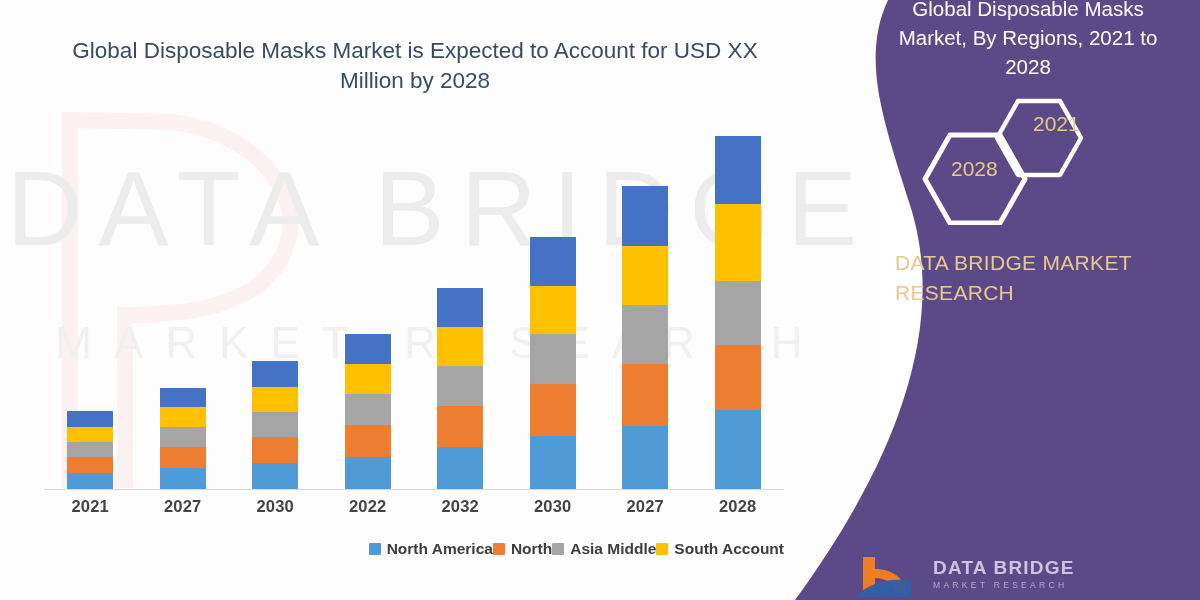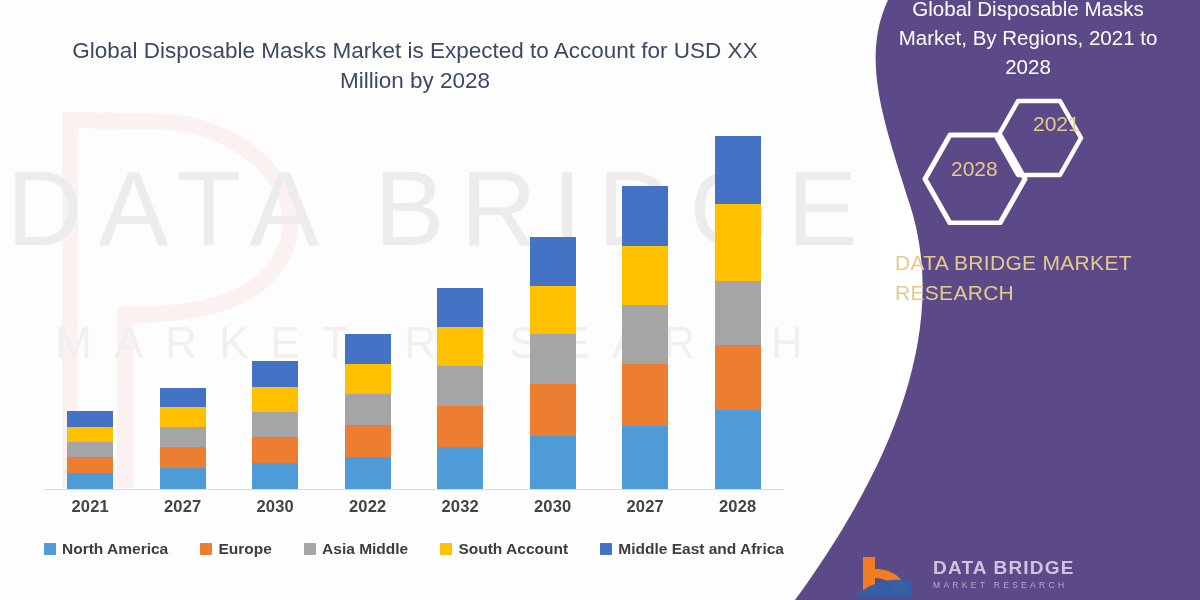--- a/index.html
+++ b/index.html
@@ -43,21 +43,21 @@
   .bars{position:absolute;left:0;top:0;width:740px;height:389px;display:flex;align-items:flex-end;}
   .bar-col{flex:1;display:flex;flex-direction:column;align-items:center;justify-content:flex-end;height:100%;}
   .bar{width:46px;display:flex;flex-direction:column;justify-content:flex-end;}
   .seg{width:100%;}
 
   .x-labels{position:absolute;left:44px;top:497px;width:740px;display:flex;}
   .x-label{flex:1;text-align:center;color:#444;font-size:16.5px;font-weight:700;letter-spacing:.2px;}
 
   .legend{
     position:absolute;left:44px;top:540px;width:740px;
-    display:flex;align-items:center;justify-content:space-between;gap:16px;
+    display:flex;align-items:center;justify-content:flex-end;gap:0;
   }
   .legend-item{display:flex;align-items:center;gap:6px;}
   .legend-swatch{width:12px;height:12px;display:block;border-radius:1px;}
   .legend-label{color:#3d3d3d;font-size:15.5px;font-weight:700;white-space:nowrap;}
 
   
   .right-pane{position:absolute;left:760px;top:0;width:440px;height:600px;}
   .right-pane svg.panel-shape{position:absolute;left:0;top:0;}
   .right-content{position:absolute;left:0;top:0;width:440px;height:528px;}
 
@@ -189,33 +189,29 @@
         <div class="x-label">2028</div>
       </div>
 
     <div class="legend" id="legend">
         <div class="legend-item">
           <span class="legend-swatch" style="background: rgb(78, 155, 216);"></span>
           <span class="legend-label">North America</span>
         </div>
         <div class="legend-item">
           <span class="legend-swatch" style="background: rgb(237, 125, 49);"></span>
-          <span class="legend-label">Europe</span>
+          <span class="legend-label">North</span>
         </div>
         <div class="legend-item">
           <span class="legend-swatch" style="background: rgb(165, 165, 165);"></span>
           <span class="legend-label">Asia Middle</span>
         </div>
         <div class="legend-item">
           <span class="legend-swatch" style="background: rgb(255, 192, 0);"></span>
           <span class="legend-label">South Account</span>
-        </div>
-        <div class="legend-item">
-          <span class="legend-swatch" style="background: rgb(68, 114, 196);"></span>
-          <span class="legend-label">Middle East and Africa</span>
         </div>
       </div>
   </div>
 
   <div class="right-pane">
     <svg class="panel-shape" width="440" height="600" viewBox="0 0 440 600">
       <path id="panelPath" d="M128 0 L440 0 L440 600 L35 600 C130 470 190 330 150 205 C125 125 100 60 128 0 Z" fill="#5b4a87"></path>
     </svg>
 
     <div class="right-content">

